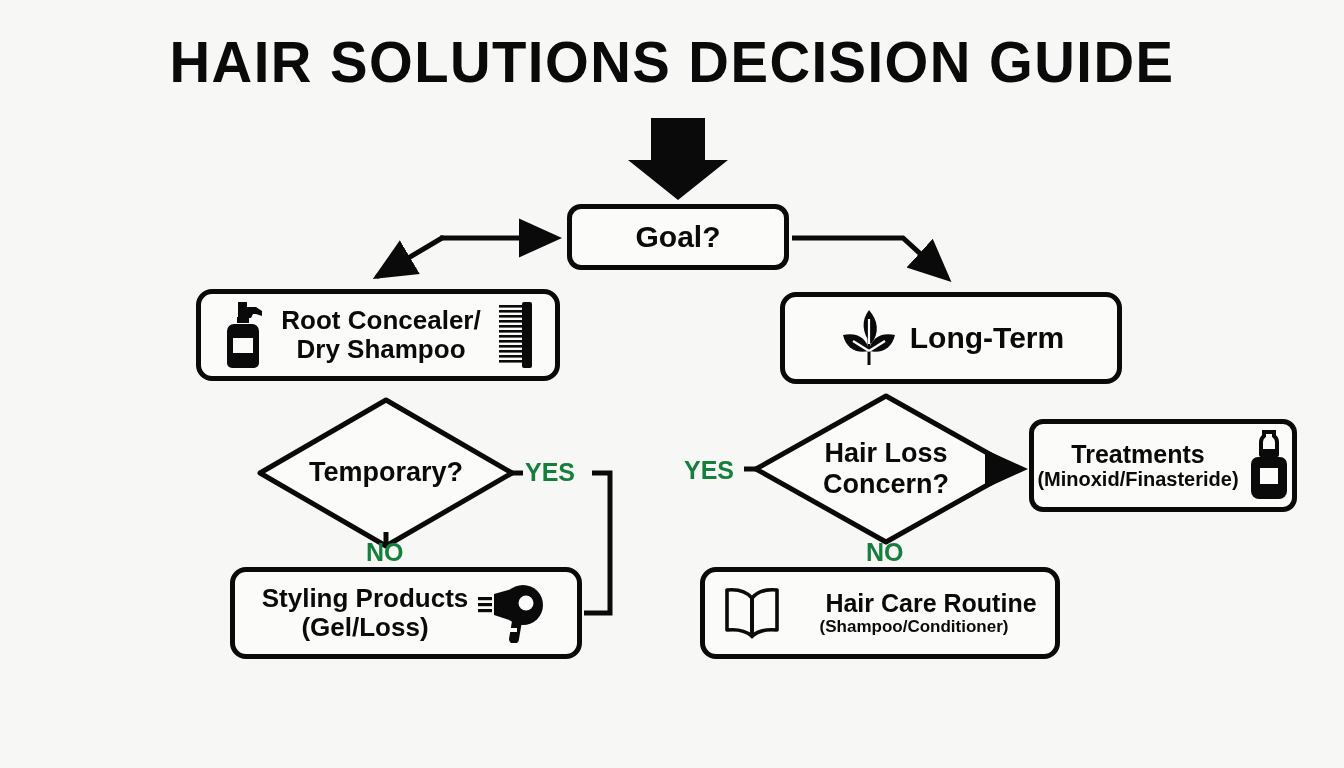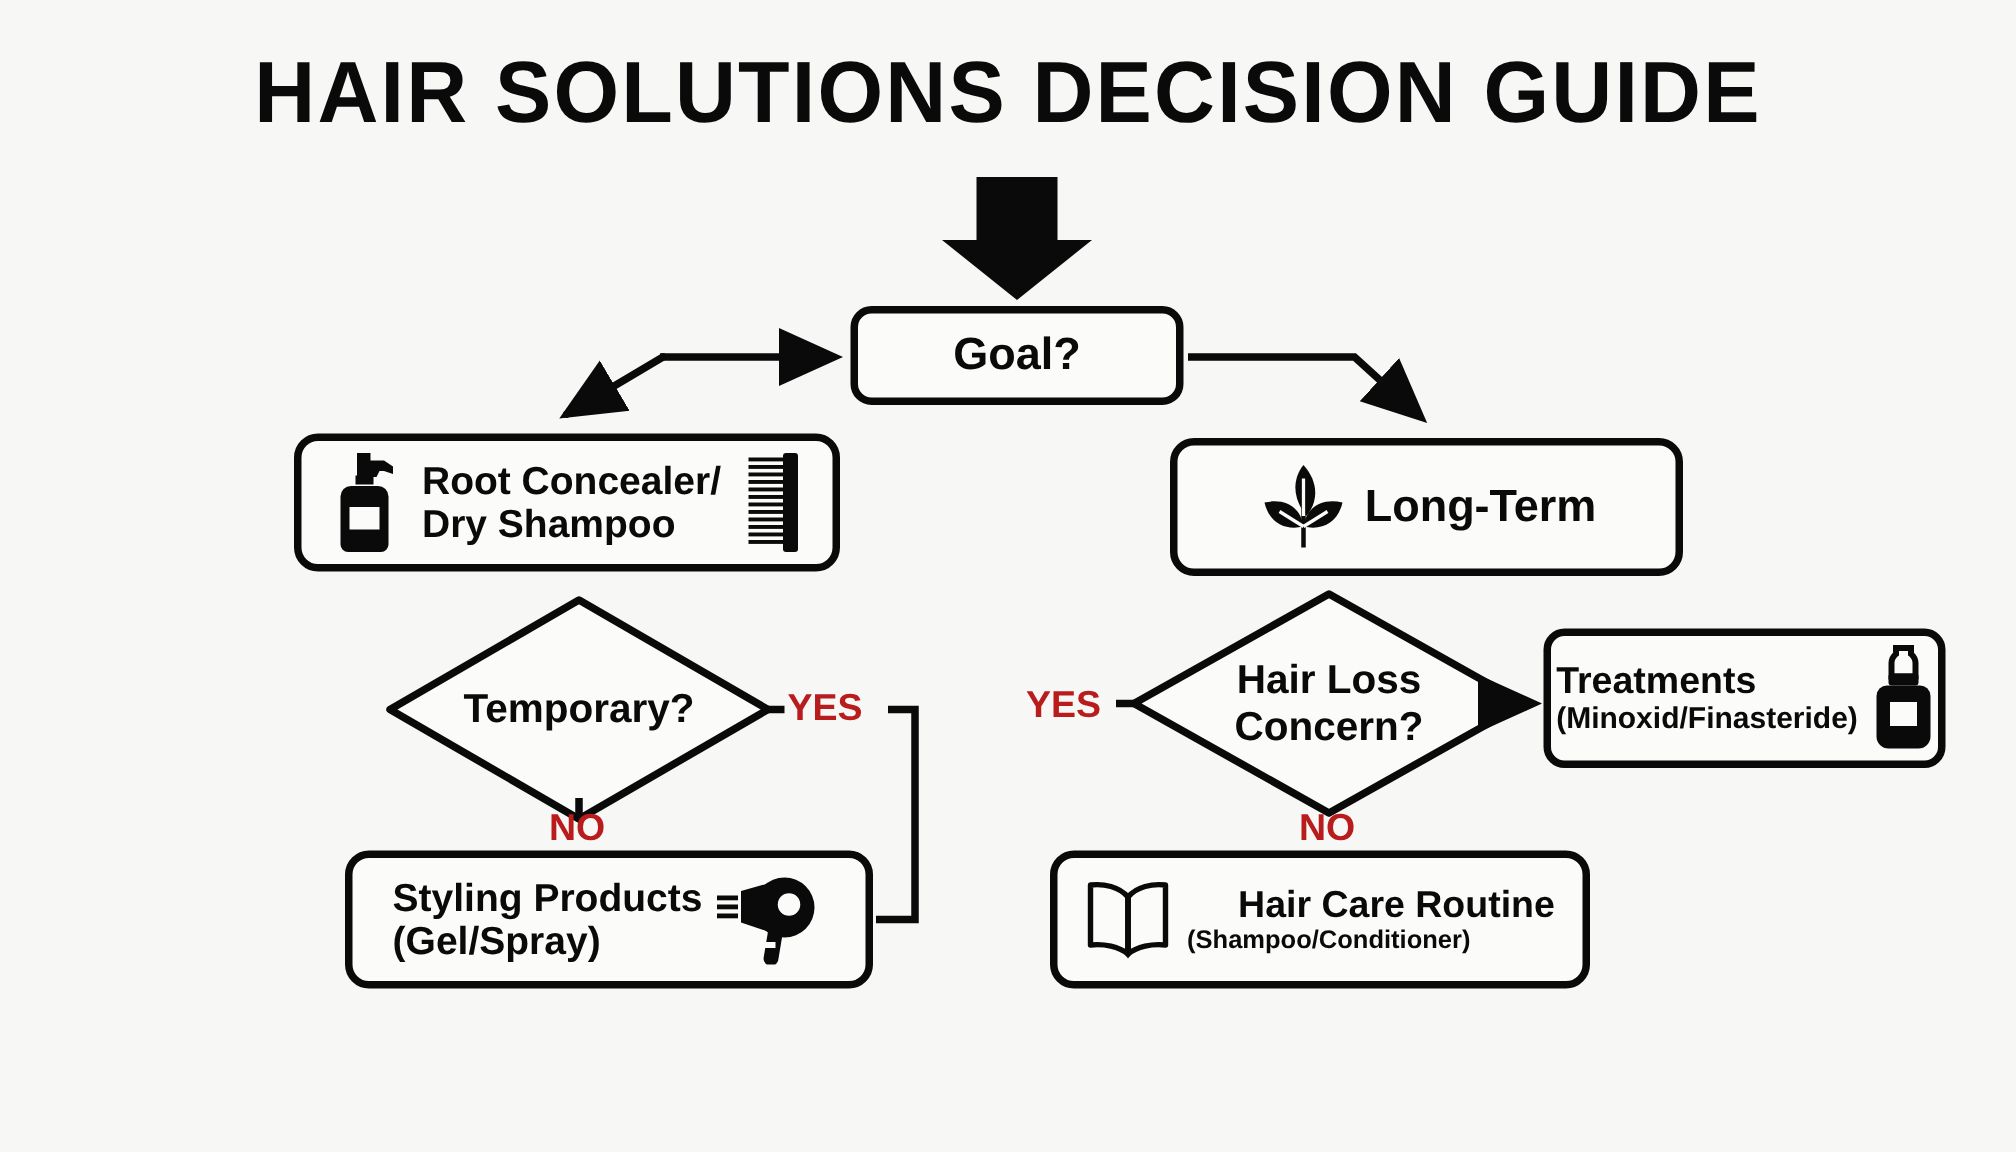--- a/index.html
+++ b/index.html
@@ -52,21 +52,21 @@
     background: #fbfbf9;
     border: 5px solid #0a0a0a;
     border-radius: 16px;
     display: flex;
     align-items: center;
     justify-content: center;
   }
   .node .lines {
     display: flex;
     flex-direction: column;
-    align-items: flex-start;
+    align-items: center;
     justify-content: center;
     line-height: 1.12;
   }
   .node .l1 {
     font-weight: bold;
     white-space: nowrap;
   }
   .node .l2 {
     font-weight: bold;
     white-space: nowrap;
@@ -135,21 +135,21 @@
   #dia-hairloss-label {
     left: 762px; top: 428px; width: 248px; height: 82px;
     font-size: 27px;
   }
 
   
   .edge-label {
     position: absolute;
     font-weight: bold;
     font-size: 25px;
-    color: #b91c1c;
+    color: #15803d;
     white-space: nowrap;
   }
   #label-temp-yes { left: 525px; top: 458px; }
   #label-temp-no  { left: 366px; top: 538px; }
   #label-hl-yes   { left: 684px; top: 456px; }
   #label-hl-no    { left: 866px; top: 538px; }
 </style>
 </head>
 <body>
 
@@ -269,21 +269,21 @@
       <path d="M15,3 h10 v4 a8,8 0 0 1 3,6 v9 h-16 v-9 a8,8 0 0 1 3,-6 z" fill="none" stroke="#0a0a0a" stroke-width="4"></path>
       <rect x="10" y="20" width="20" height="8" rx="2" fill="#0a0a0a"></rect>
       <path d="M9,28 h22 a7,7 0 0 1 7,7 v27 a8,8 0 0 1 -8,8 h-20 a8,8 0 0 1 -8,-8 v-27 a7,7 0 0 1 7,-7 z" fill="#0a0a0a"></path>
       <rect x="11" y="39" width="18" height="16" fill="#fbfbf9"></rect>
     </svg>
   </div>
 
   <div class="node" id="node-styling">
     <div class="lines">
       <div class="l1">Styling Products</div>
-      <div class="l2">(Gel/Spray)</div>
+      <div class="l2">(Gel/Loss)</div>
     </div>
 
     <svg class="icon icon-right" width="72" height="60" viewBox="0 0 72 60" xmlns="http://www.w3.org/2000/svg">
       <g fill="#0a0a0a">
         <rect x="0" y="14" width="14" height="3.2"></rect>
         <rect x="0" y="20" width="14" height="3.2"></rect>
         <rect x="0" y="26" width="14" height="3.2"></rect>
       </g>
       <path d="M16,11 L34,6 a22,22 0 0 1 0,32 L16,32 Z" fill="#0a0a0a"></path>
       <circle cx="45" cy="22" r="20" fill="#0a0a0a"></circle>

